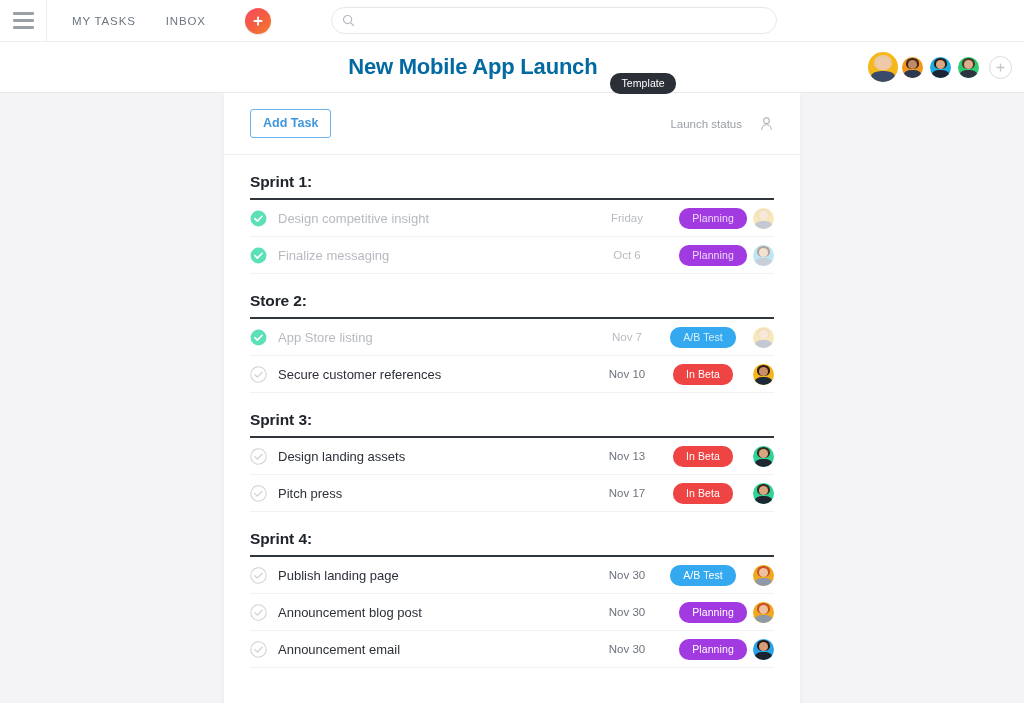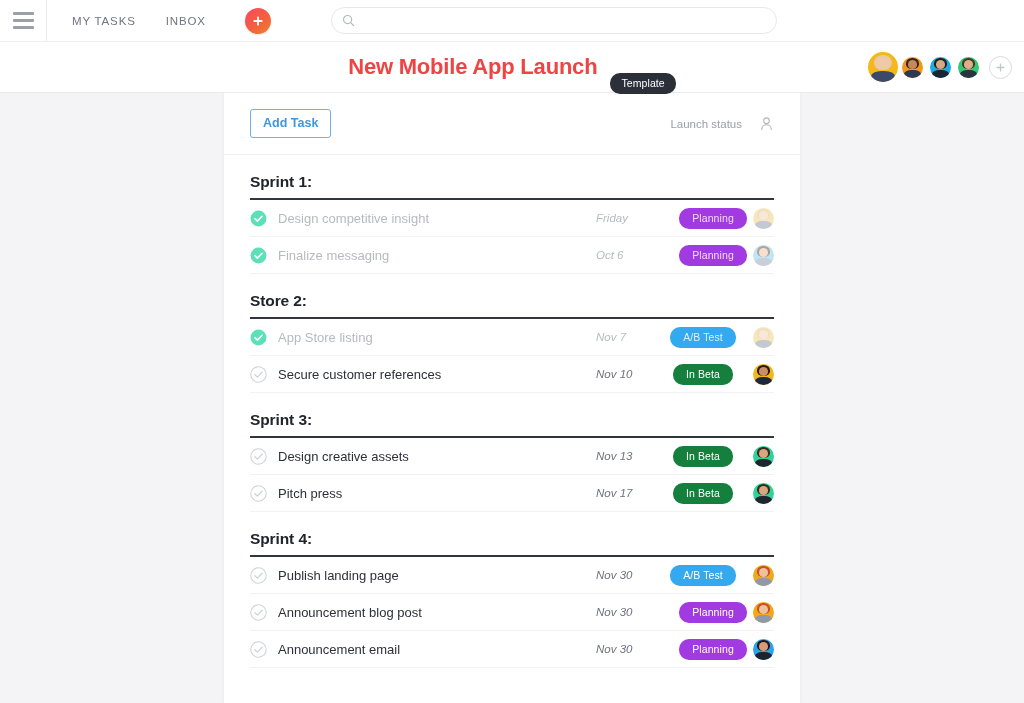--- a/index.html
+++ b/index.html
@@ -112,21 +112,21 @@
     position: absolute;
     left: 0; right: 0;
     display: flex;
     align-items: center;
     justify-content: center;
     gap: 13px;
   }
   .proj-title {
     font-size: 22px;
     font-weight: bold;
-    color: #ef4444;
+    color: #0369a1;
     letter-spacing: -0.2px;
   }
   .template-badge {
     background: #2a2f38;
     color: #ffffff;
     font-size: 10.5px;
     padding: 4px 11px 5px;
     border-radius: 10px;
     letter-spacing: 0.1px;
     margin-top: 32px;
@@ -238,38 +238,37 @@
     white-space: nowrap;
     overflow: hidden;
     text-overflow: ellipsis;
   }
   .task-row.done .task-name { color: #b6bac0; }
 
   .task-date {
     font-size: 11.5px;
     color: #6d737c;
     width: 62px;
-    text-align: left;
+    text-align: center;
     flex: 0 0 auto;
-    font-style: italic;
   }
   .task-row.done .task-date { color: #b7bbc1; }
 
   .tag-cell { width: 90px; flex: 0 0 auto; display: flex; justify-content: center; }
   .tag {
     font-size: 10.5px;
     color: #ffffff;
     padding: 4px 13px 5px;
     border-radius: 10px;
     white-space: nowrap;
     letter-spacing: 0.1px;
   }
   .tag.purple { background: #a13ae0; margin-left: 20px; }
   .tag.blue   { background: #34a9ef; }
-  .tag.pink   { background: #15803d; }
+  .tag.pink   { background: #ef4444; }
   .task-row.done .tag { color: rgba(255,255,255,0.82); }
 
   .assignee-cell { width: 26px; flex: 0 0 auto; display: flex; justify-content: flex-end; }
   .row-av {
     width: 21px; height: 21px;
     border-radius: 50%;
     overflow: hidden;
     position: relative;
   }
   .task-row.done .row-av { opacity: 0.5; }
@@ -468,21 +467,21 @@
             </div>
           </div>
         </div>
         <div class="section">
           <div class="section-title">Sprint 3:</div>
           <div class="task-row">
             <svg class="check" viewBox="0 0 18 18">
               <circle cx="9" cy="9" r="8.2" fill="#fff" stroke="#cfd3d8" stroke-width="1.1"></circle>
               <path d="M5.2 9.2l2.6 2.6 5-5.2" fill="none" stroke="#cfd3d8" stroke-width="1.4" stroke-linecap="round" stroke-linejoin="round"></path>
             </svg>
-            <div class="task-name">Design creative assets</div>
+            <div class="task-name">Design landing assets</div>
             <div class="task-date">Nov 13</div>
             <div class="tag-cell">
               <span class="tag pink">In Beta</span>
             </div>
             <div class="assignee-cell">
               <div class="row-av">
                 <div class="face">
                   <div class="bg" style="background:#2fd39a"></div>
                   <div class="hair" style="background:#3b2a1e"></div>
                   <div class="skin" style="background:#d9a77f"></div>

